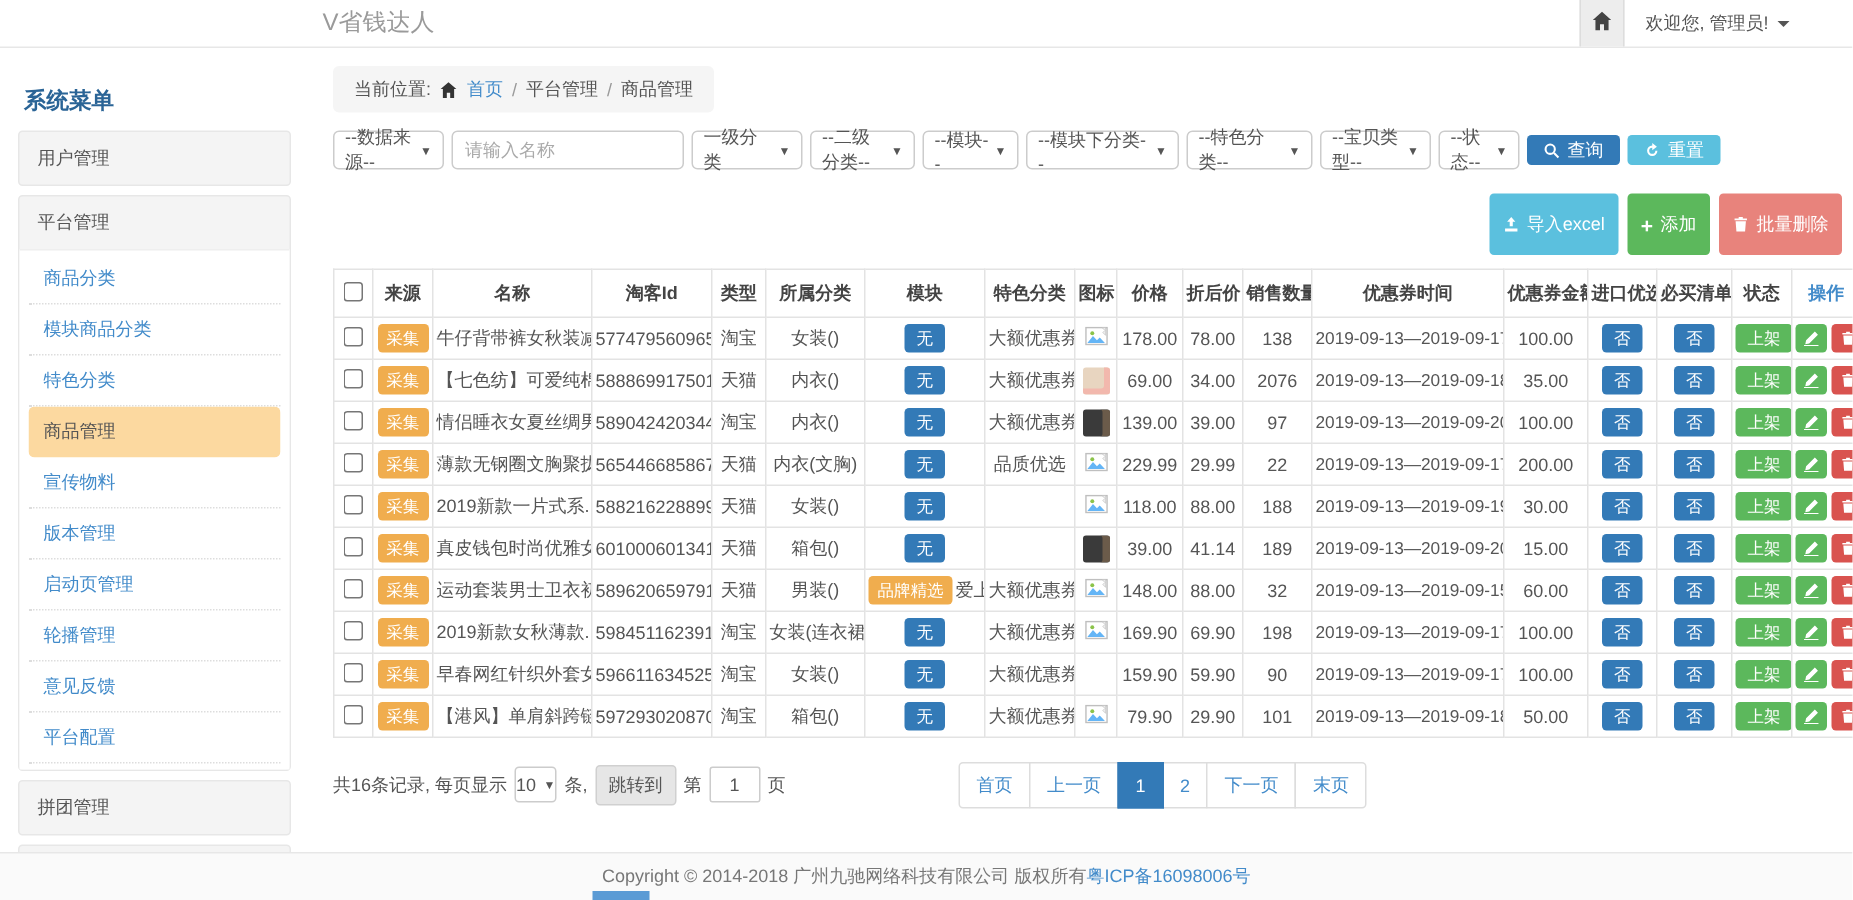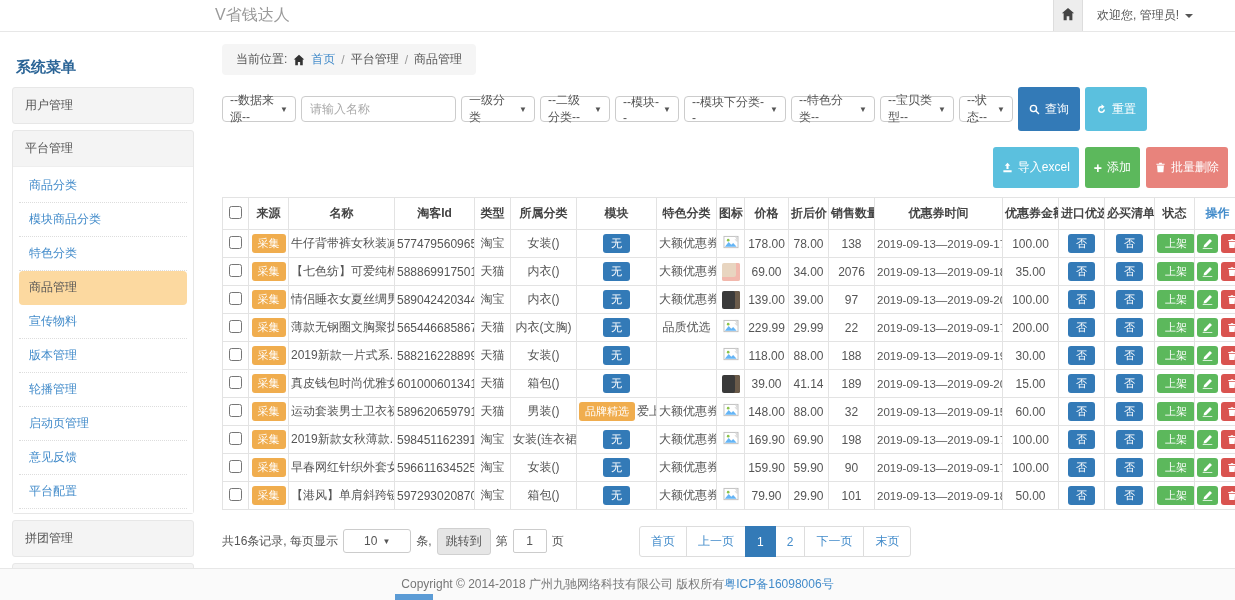--- a/index.html
+++ b/index.html
@@ -30,21 +30,21 @@
   .bc-link { color:#428bca; cursor:pointer; }
   .bc-sep { color:#999; }
 
   .filter-row { margin-top:12px; display:flex; gap:5px; align-items:center; }
   .filter-controls { display:flex; gap:5px; align-items:center; }
   .sel { height:26px; border:1px solid #ccc; border-radius:4px; display:flex; align-items:center; justify-content:space-between; padding:0 7px; background:#fff; cursor:pointer; color:#555; }
   .sel .caret { font-size:8px; color:#555; margin-left:4px; }
   .txt-input { height:26px; border:1px solid #ccc; border-radius:4px; padding:0 8px; font-size:12px; color:#555; outline:none; }
   .txt-input::placeholder { color:#aaa; }
 
-  .btn { border:none; border-radius:3px; color:#fff; height:44px; padding:0 11px; display:inline-flex; align-items:center; gap:5px; font-size:12px; cursor:pointer; font-family:inherit; }
+  .btn { border:none; border-radius:3px; color:#fff; height:20px; padding:0 11px; display:inline-flex; align-items:center; gap:5px; font-size:12px; cursor:pointer; font-family:inherit; }
   .btn-primary { background:#337ab7; }
   .btn-info { background:#5bc0de; }
   .btn-success { background:#5cb85c; }
   .btn-danger-light { background:#e8837c; }
   .btn-sm { height:41px; padding:0 9px;align-items:center; }
   .plus { font-weight:bold; font-size:14px; line-height:1; }
 
   .action-row { display:flex; justify-content:flex-end; gap:6px; margin:16px 0 9px; }
 
   table { width:100%; border-collapse:collapse; table-layout:fixed; background:#fff; }
@@ -60,21 +60,21 @@
   .op-btn { display:inline-flex; align-items:center; justify-content:center; width:21px; height:19px; border-radius:3px; cursor:pointer; vertical-align:middle; }
   .op-edit { background:#5cb85c; margin-right:3px; }
   .op-del { background:#d9534f; }
   .thumb { width:18px; height:18px; display:inline-block; border-radius:2px; vertical-align:middle; }
   .thumb-light { background:#e8d5c0; box-shadow:inset -4px -4px 0 #f2b8ad; }
   .thumb-dark  { background:#3a3a3a; box-shadow:inset -5px 0 0 #6b5b4a; }
   input[type=checkbox] { width:13px; height:13px; }
 
   .pagination-row { position:relative; display:flex; align-items:center; margin-top:16px; height:30px; }
   .page-summary { display:flex; align-items:center; gap:5px; color:#555; }
-  .mini-select { border:1px solid #ccc; border-radius:3px; padding:4px 20px; display:inline-flex; gap:5px; align-items:center; background:#fff; cursor:pointer; }
+  .mini-select { border:1px solid #ccc; border-radius:3px; padding:4px 0; display:inline-flex; gap:5px; align-items:center; background:#fff; cursor:pointer; }
   .mini-select .caret { font-size:8px; }
   .jump-btn { background:#e6e6e6; border:1px solid #d0d0d0; border-radius:3px; padding:4px 8px; color:#555; cursor:pointer; font-family:inherit; font-size:12px; }
   .page-input { width:34px; height:24px; border:1px solid #ccc; border-radius:2px; text-align:center; font-size:12px; color:#555; outline:none; }
   .page-btns { position:absolute; left:418px; top:0; display:flex; }
   .page-btn { border:1px solid #ddd; background:#fff; color:#428bca; padding:6px 11px; margin-left:-1px; font-size:12px; cursor:pointer; font-family:inherit; }
   .page-btn:first-child { border-radius:3px 0 0 3px; }
   .page-btn:last-child { border-radius:0 3px 3px 0; }
   .page-btn.active { background:#337ab7; color:#fff; border-color:#337ab7; position:relative; }
 
   
@@ -110,22 +110,22 @@
       </div>
       <div class="panel">
         <div class="panel-title">平台管理</div>
         <div class="submenu">
           <a class="sublink">商品分类</a>
           <a class="sublink">模块商品分类</a>
           <a class="sublink">特色分类</a>
           <a class="sublink active">商品管理</a>
           <a class="sublink">宣传物料</a>
           <a class="sublink">版本管理</a>
+          <a class="sublink">启动页管理</a>
           <a class="sublink">轮播管理</a>
-          <a class="sublink">启动页管理</a>
           <a class="sublink">意见反馈</a>
           <a class="sublink">平台配置</a>
         </div>
       </div>
       <div class="panel">
         <div class="panel-title">拼团管理</div>
       </div>
       <div class="panel">
         <div class="panel-title">省惠快报</div>
       </div>

